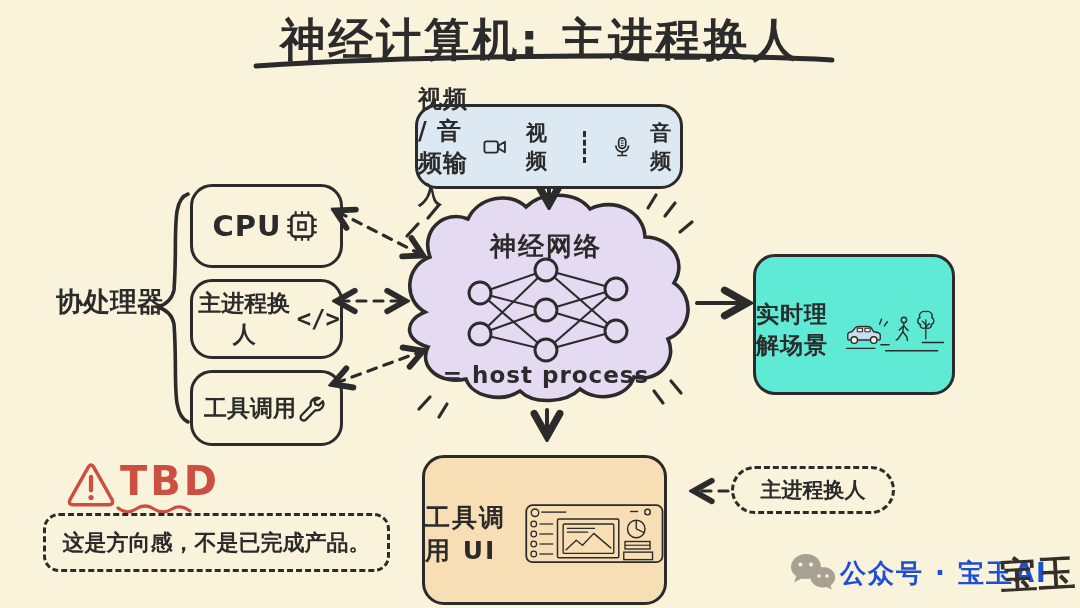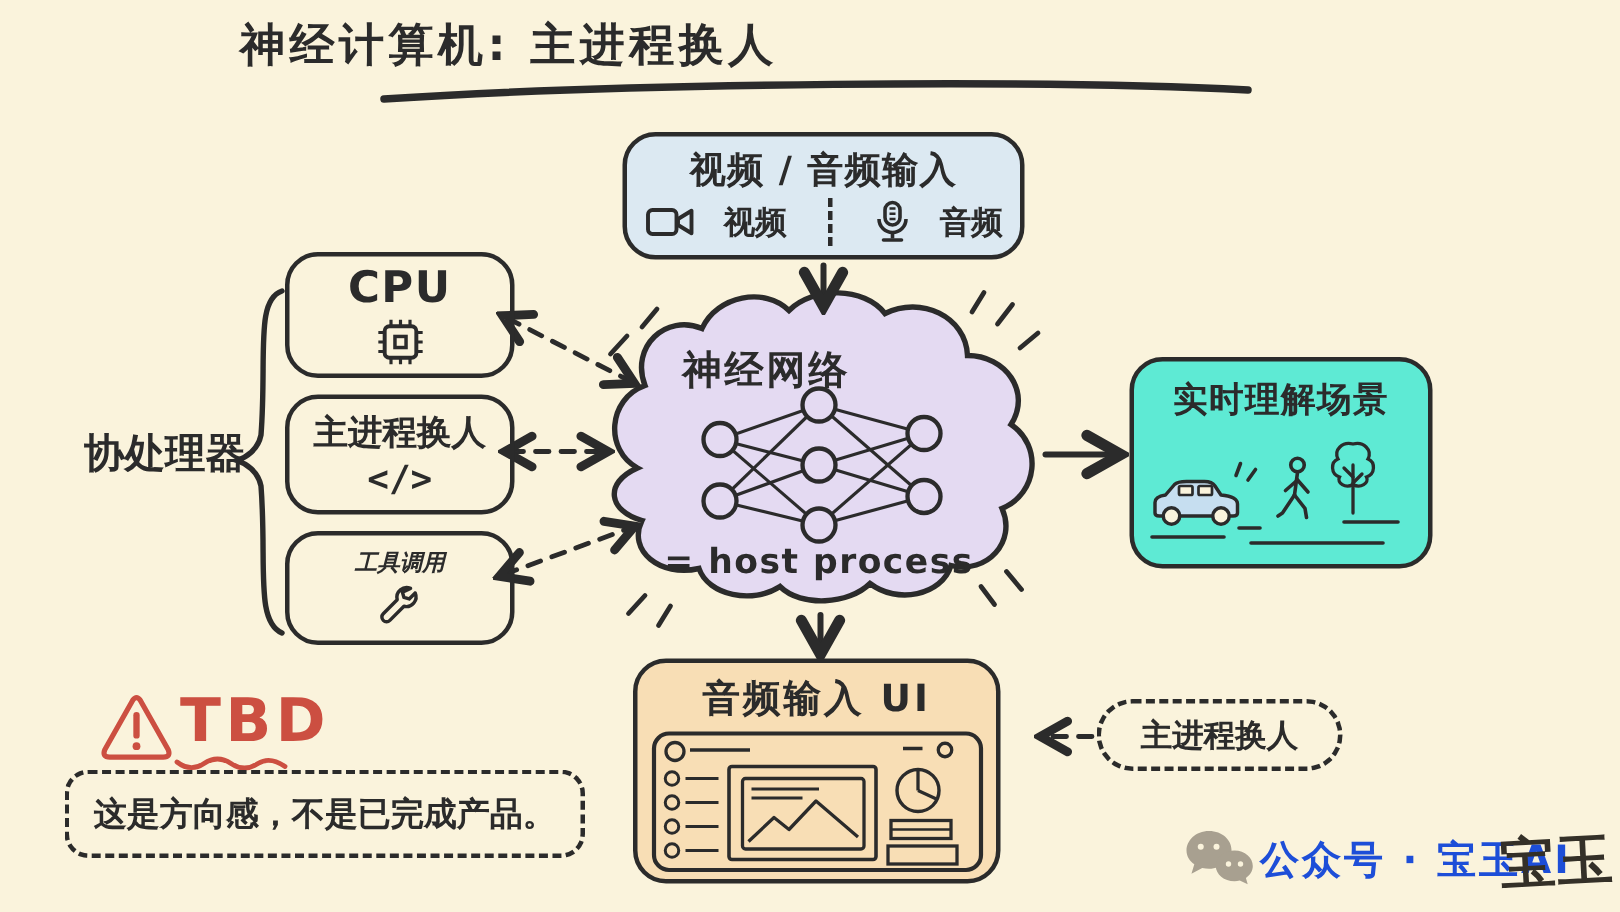--- a/index.html
+++ b/index.html
@@ -13,54 +13,54 @@
     overflow:hidden;
   }
   .abs { position:absolute; }
   svg { display:block; }
 
   #overlay { position:absolute; left:0; top:0; width:1080px; height:608px; z-index:1; pointer-events:none; }
 
   
   .title {
     left:160px; top:10px; width:760px;
-    text-align:left;
-    font-size:30px; font-weight:700; letter-spacing:3px;
+    text-align:center;
+    font-size:45px; font-weight:700; letter-spacing:3px;
     z-index:2;
   }
 
   
   .hbox {
     position:absolute; z-index:2;
     border:3.5px solid #2b2b2b; border-radius:22px;
-    display:flex; flex-direction:column; align-items:center; justify-content:center;
+    display:flex; flex-direction:row; align-items:center; justify-content:center;margin-top:16px;
   }
 
   
   .input-box { left:415px; top:88px; width:268px; height:85px; background:#dce9f2; gap:3px; }
   .input-box .bx-title { font-size:24px; font-weight:700; letter-spacing:1px; }
   .input-row { display:flex; align-items:center; gap:19px; font-size:21px; font-weight:700; }
   .vdivider { border-left:3px dashed #2b2b2b; height:32px; margin:0 8px; }
 
   
   .lbox { left:190px; width:153px; background:transparent; gap:1px;text-align:center; }
   .lbox .bx-title { font-weight:700; }
   .lbox1 { top:168px; height:84px; }
   .lbox1 .bx-title { font-size:29px; letter-spacing:1px; }
   .lbox2 { top:263px; height:80px; }
   .lbox2 .bx-title { font-size:23px; }
   .lbox2 .code { font-size:24px; font-weight:700; font-family:"DejaVu Sans Mono", monospace; }
   .lbox3 { top:354px; height:76px; }
-  .lbox3 .bx-title { font-size:15px;font-style:italic; }
+  .lbox3 .bx-title { font-size:23px; }
 
   .coproc-label { left:40px; top:284px; width:124px; text-align:right;
                   font-size:27px; font-weight:700; z-index:2; }
 
   
-  .cloud-title { left:455px; top:229px; width:182px; 
+  .cloud-title { left:455px; top:229px; width:182px; text-align:center;
                  font-size:26px; font-weight:700; letter-spacing:2px; z-index:2; }
   .cloud-eq { left:430px; top:362px; width:232px; text-align:center;
               font-size:23px; font-weight:700; letter-spacing:1px; z-index:2; }
 
   
   .scene-box { left:753px; top:238px; width:202px; height:141px; background:#5eead4;
                justify-content:flex-start; padding-top:10px; gap:2px; }
   .scene-box .bx-title { font-size:23px; font-weight:700; letter-spacing:1px; }
 
   
@@ -275,21 +275,21 @@
     <g stroke="#2b2b2b" stroke-width="2.4" stroke-linecap="round">
       <line x1="6" y1="74" x2="54" y2="74"></line>
       <line x1="64" y1="68" x2="78" y2="68"></line>
       <line x1="72" y1="78" x2="160" y2="78"></line>
       <line x1="134" y1="64" x2="170" y2="64"></line>
     </g>
   </svg>
 </div>
 
 <div class="hbox ui-box">
-  <div class="bx-title">音频输入 UI</div>
+  <div class="bx-title">工具调用 UI</div>
   <svg width="222" height="96" viewBox="0 0 222 96">
     <rect x="2" y="2" width="218" height="91" rx="10" fill="none" stroke="#2b2b2b" stroke-width="2.8"></rect>
 
     <circle cx="16" cy="14" r="6" fill="none" stroke="#2b2b2b" stroke-width="2.2"></circle>
     <line x1="26" y1="13" x2="66" y2="13" stroke="#2b2b2b" stroke-width="2.2"></line>
     <line x1="168" y1="12" x2="181" y2="12" stroke="#2b2b2b" stroke-width="2.2"></line>
     <circle cx="196" cy="13" r="4.5" fill="none" stroke="#2b2b2b" stroke-width="2.2"></circle>
 
     <g stroke="#2b2b2b" stroke-width="2" fill="none">
       <circle cx="14" cy="32" r="4.5"></circle>

